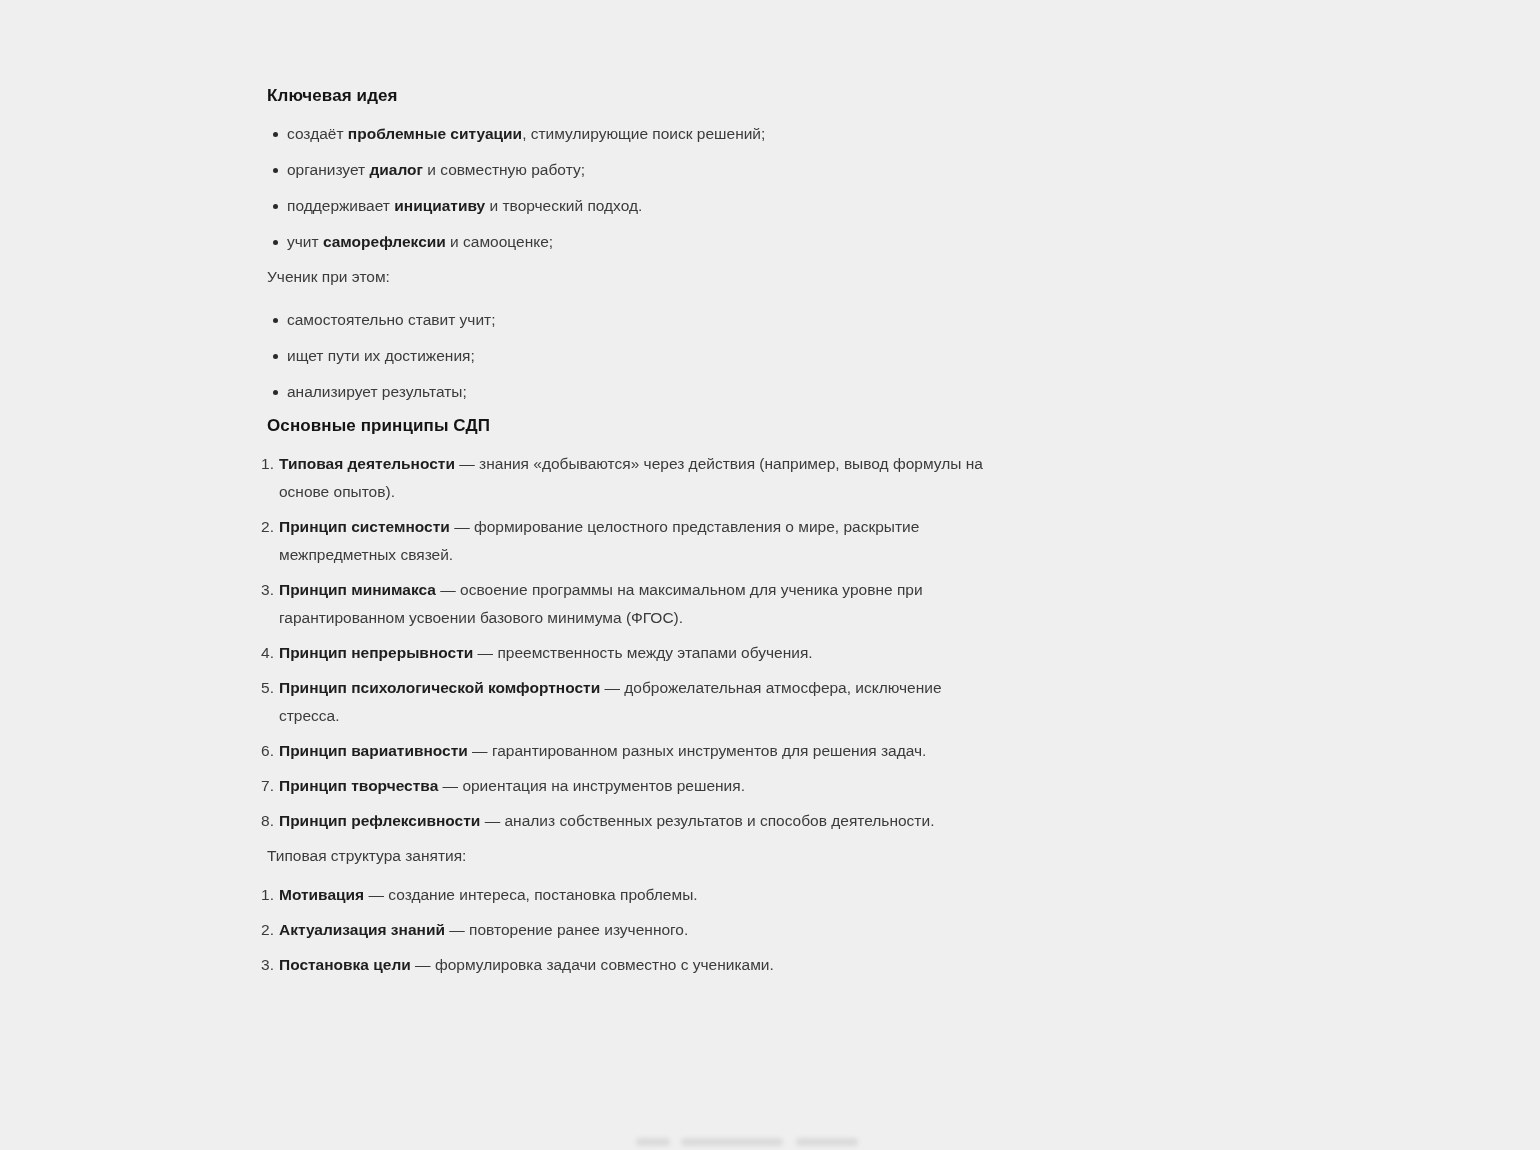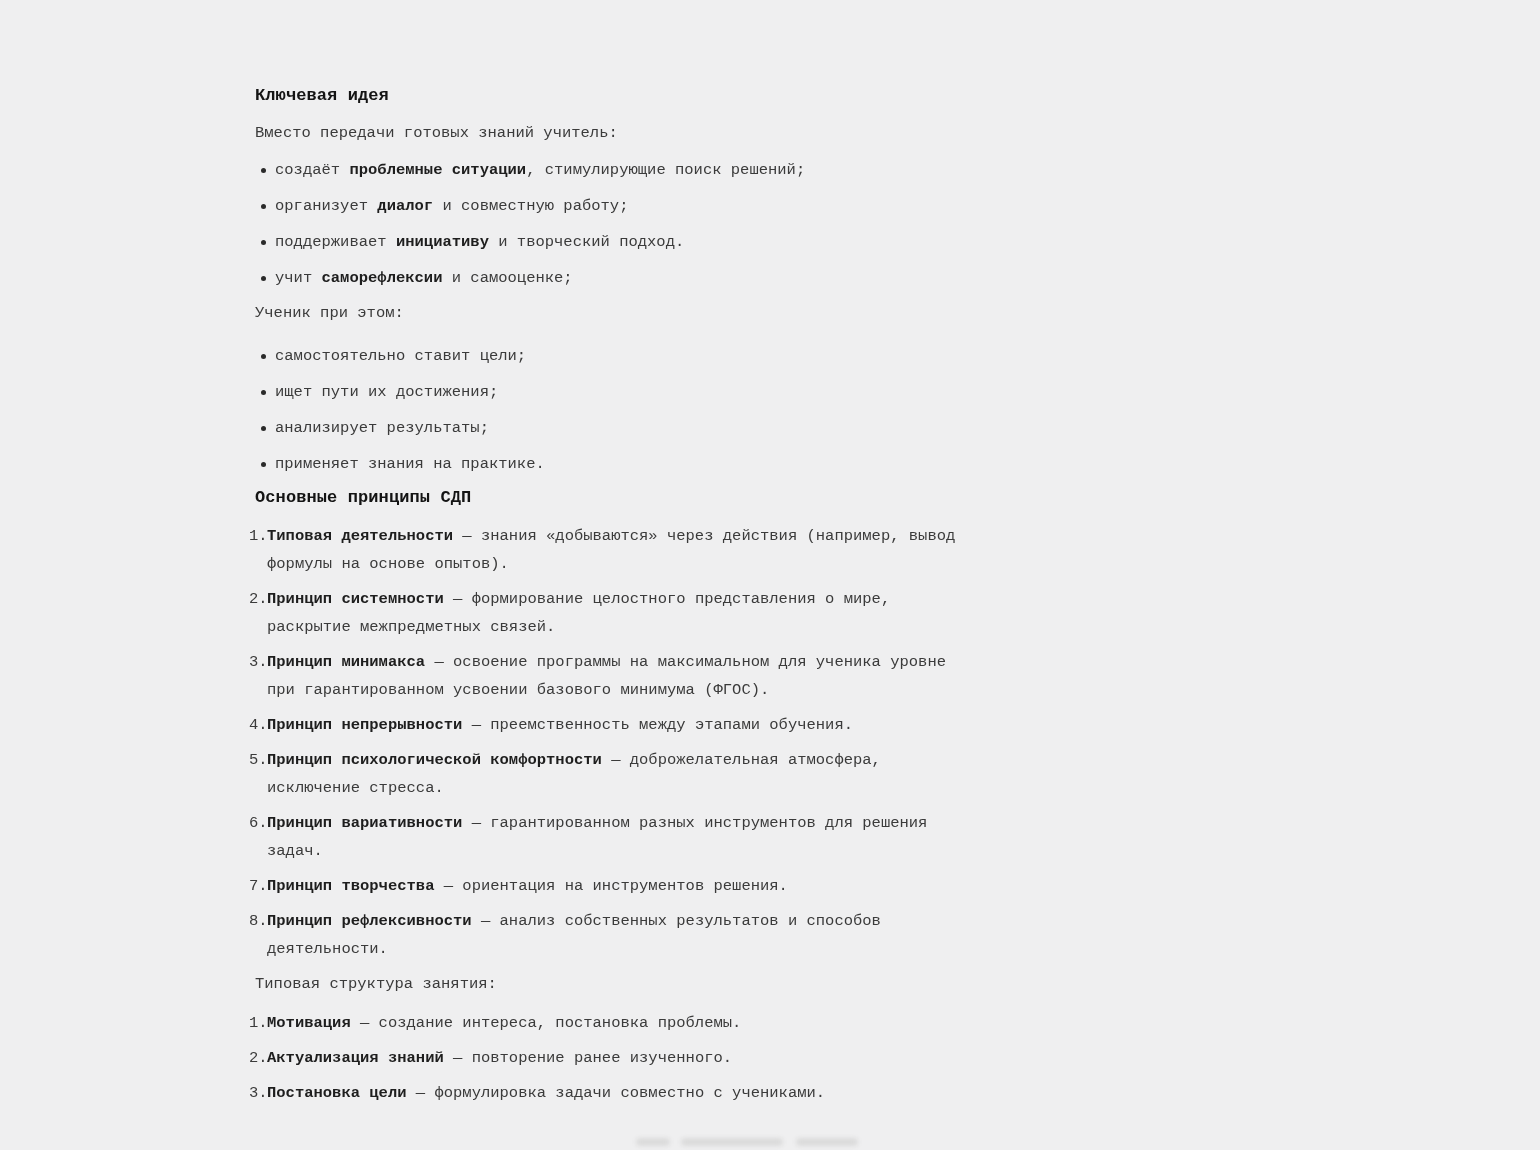--- a/index.html
+++ b/index.html
@@ -10,27 +10,26 @@
   body {
     width: 1540px;
     height: 1150px;
     position: relative;
     overflow: hidden;
     font-family: "Liberation Sans", "DejaVu Sans", sans-serif;
     -webkit-font-smoothing: antialiased;
   }
   .doc {
     position: absolute;
-    left: 255px;
+    left: 267px;
     top: 84px;
     width: 726px;
     color: #3b3b3b;
     font-size: 15.5px;
     line-height: 26px;
-    font-family: Liberation Mono, monospace;
   }
   .doc h3 {
     font-size: 17px;
     line-height: 24px;
     margin: 8px 0 12px;
     color: #141414;
     font-weight: 700;
     letter-spacing: 0.1px;
   }
   .doc h3.first { margin-top: 0; }
@@ -94,36 +93,34 @@
   .blob-2 { left: 681px; width: 102px; }
   .blob-3 { left: 796px; width: 62px; }
 </style>
 </head>
 <body>
 
 <div class="doc">
 
   <h3 class="first">Ключевая идея</h3>
 
-  <p>Вместо передачи готовых знаний учитель:</p>
 
   <ul class="blist">
     <li><span>создаёт </span><strong>проблемные ситуации</strong><span>, стимулирующие поиск решений;</span></li>
     <li><span>организует </span><strong>диалог</strong><span> и совместную работу;</span></li>
     <li><span>поддерживает </span><strong>инициативу</strong><span> и творческий подход.</span></li>
     <li><span>учит </span><strong>саморефлексии</strong><span> и самооценке;</span></li>
   </ul>
 
   <p class="mb16">Ученик при этом:</p>
 
   <ul class="blist">
-    <li>самостоятельно ставит цели;</li>
+    <li>самостоятельно ставит учит;</li>
     <li>ищет пути их достижения;</li>
     <li>анализирует результаты;</li>
-    <li>применяет знания на практике.</li>
   </ul>
 
   <h3>Основные принципы СДП</h3>
 
   <ol class="nlist">
     <li><strong>Типовая деятельности</strong><span> — знания «добываются» через действия (например, вывод формулы на основе опытов).</span></li>
     <li><strong>Принцип системности</strong><span> — формирование целостного представления о мире, раскрытие межпредметных связей.</span></li>
     <li><strong>Принцип минимакса</strong><span> — освоение программы на максимальном для ученика уровне при гарантированном усвоении базового минимума (ФГОС).</span></li>
     <li><strong>Принцип непрерывности</strong><span> — преемственность между этапами обучения.</span></li>
     <li><strong>Принцип психологической комфортности</strong><span> — доброжелательная атмосфера, исключение стресса.</span></li>

